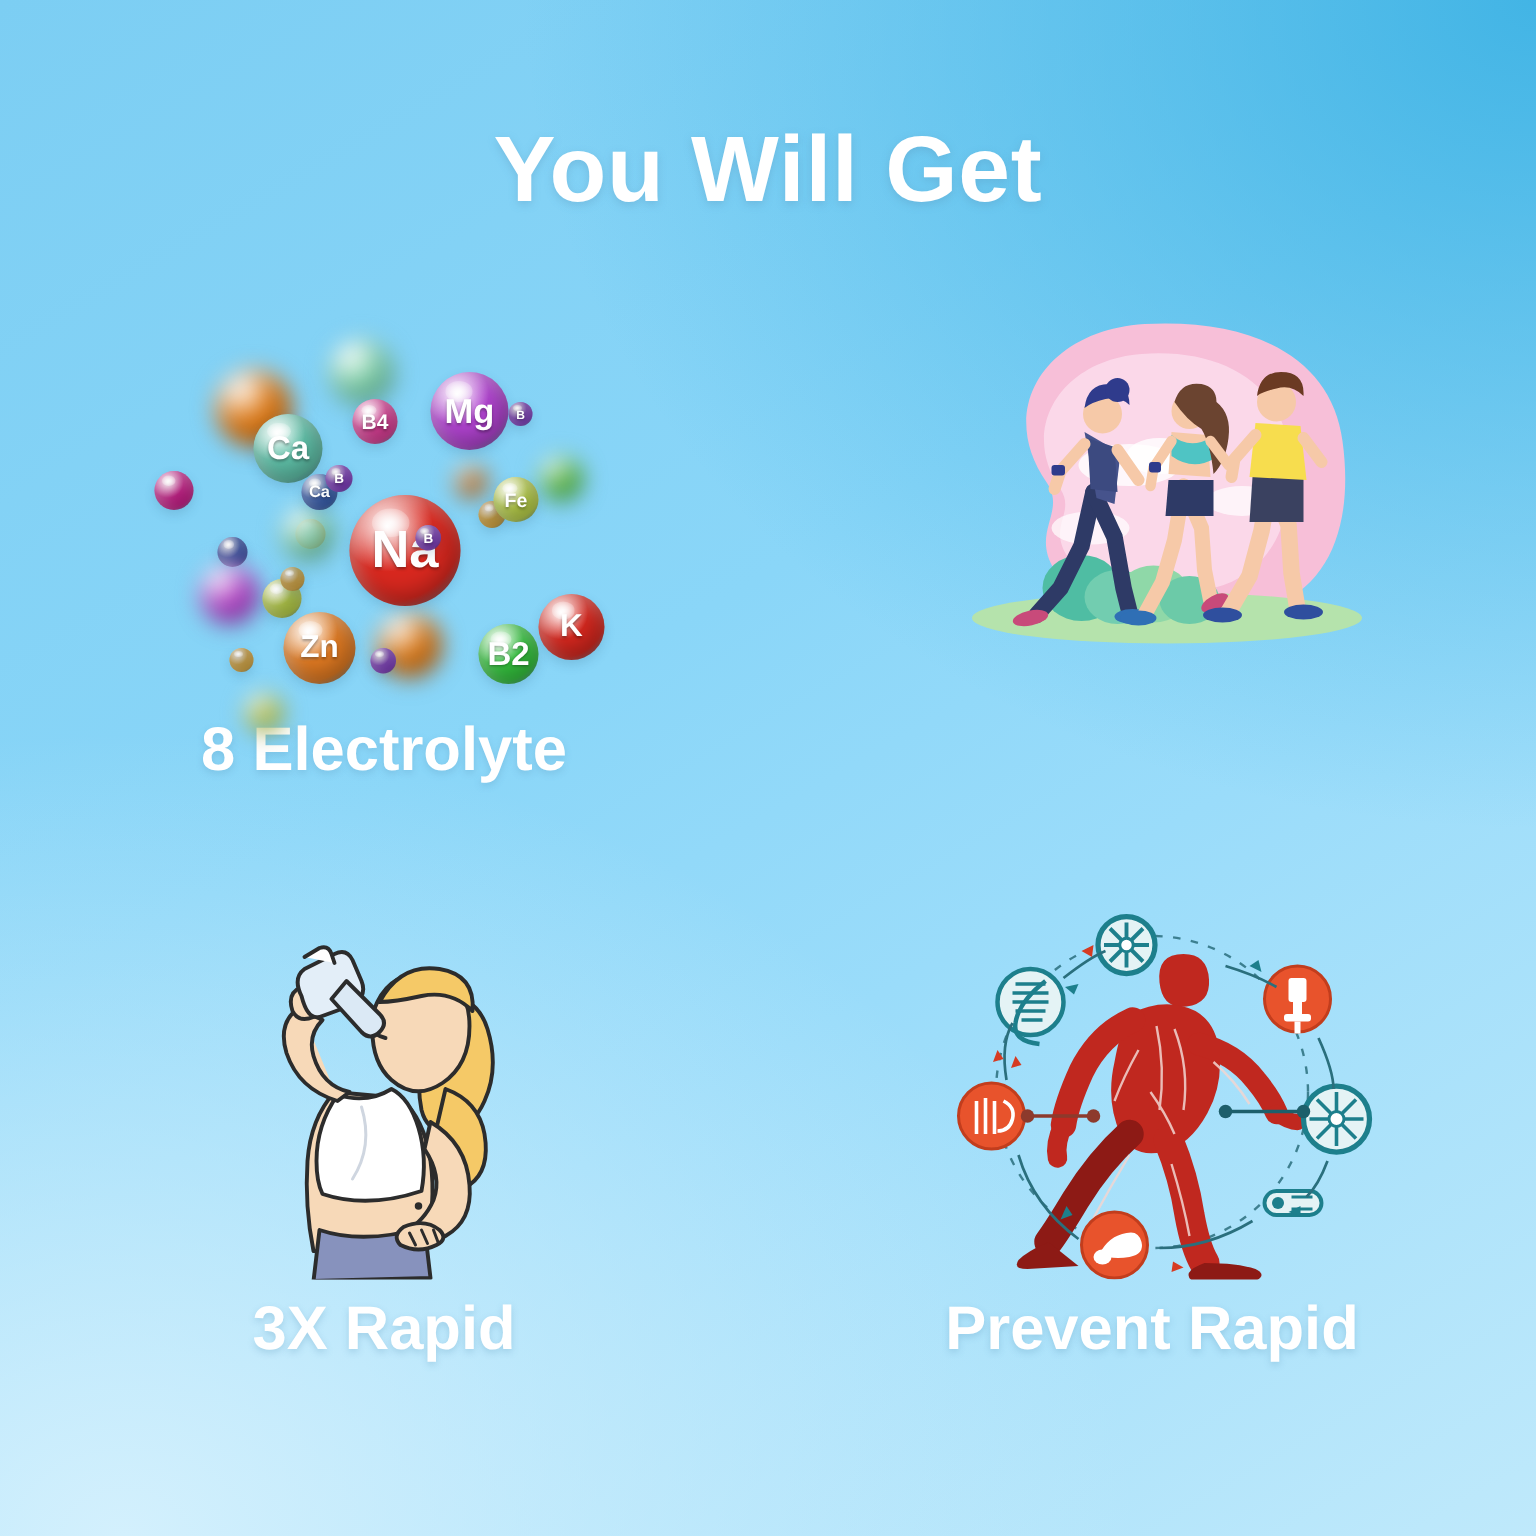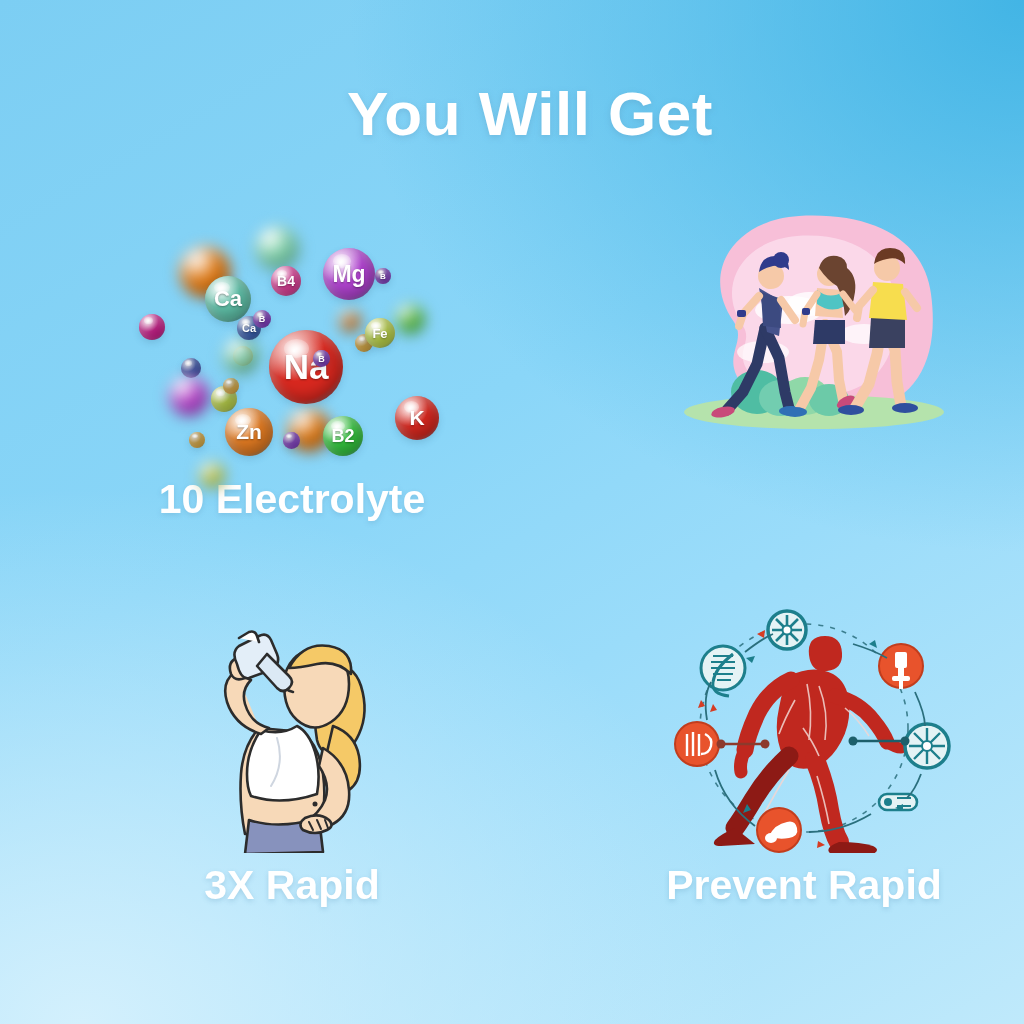--- a/index.html
+++ b/index.html
@@ -5,21 +5,21 @@
   * { margin:0; padding:0; box-sizing:border-box; }
   html,body { width:1024px; height:1024px; overflow:hidden; }
   body {
     font-family:"Liberation Sans", sans-serif;
     background:
       radial-gradient(120% 95% at 8% 100%, rgba(214,241,253,0.95) 0%, rgba(214,241,253,0.0) 55%),
       radial-gradient(110% 90% at 100% 0%, rgba(54,175,226,0.85) 0%, rgba(54,175,226,0.0) 60%),
       linear-gradient(150deg, #7ccef3 0%, #8ad6f8 42%, #9adcfa 62%, #bfe9fb 100%);
     position:relative;
   }
-  .poster { position:absolute; inset:0;margin-left:36px; }
+  .poster { position:absolute; inset:0; }
 
   .title {
     position:absolute; top:78px; left:0; width:100%;
     text-align:center;
     font-size:62px; font-weight:bold; color:#ffffff;
     letter-spacing:0.5px;
     text-shadow:0 2px 6px rgba(90,150,185,0.35);
   }
 
   .grid {
@@ -91,28 +91,28 @@
             <div class="bub blur" style="width: 22px; height: 22px; left: 212px; top: 92px; background: radial-gradient(circle at 34% 28%, rgb(255, 255, 255) 0%, rgb(224, 119, 15) 42%, rgb(224, 119, 15) 70%, rgba(0, 0, 0, 0.35) 100%);"></div>
             <div class="bub blur" style="width: 36px; height: 36px; left: 96px; top: 120px; background: radial-gradient(circle at 34% 28%, rgb(255, 255, 255) 0%, rgb(127, 214, 174) 42%, rgb(127, 214, 174) 70%, rgba(0, 0, 0, 0.35) 100%);"></div>
             <div class="bub" style="width: 46px; height: 46px; left: 78px; top: 58px; background: radial-gradient(circle at 34% 28%, rgb(255, 255, 255) 0%, rgb(95, 192, 168) 42%, rgb(95, 192, 168) 70%, rgba(0, 0, 0, 0.35) 100%); font-size: 22px;">Ca</div>
             <div class="bub" style="width: 52px; height: 52px; left: 196px; top: 30px; background: radial-gradient(circle at 34% 28%, rgb(255, 255, 255) 0%, rgb(176, 67, 207) 42%, rgb(176, 67, 207) 70%, rgba(0, 0, 0, 0.35) 100%); font-size: 23px;">Mg</div>
             <div class="bub" style="width: 30px; height: 30px; left: 144px; top: 48px; background: radial-gradient(circle at 34% 28%, rgb(255, 255, 255) 0%, rgb(224, 64, 154) 42%, rgb(224, 64, 154) 70%, rgba(0, 0, 0, 0.35) 100%); font-size: 14px; text-align: center;">B4</div>
             <div class="bub" style="width: 24px; height: 24px; left: 110px; top: 98px; background: radial-gradient(circle at 34% 28%, rgb(255, 255, 255) 0%, rgb(58, 98, 184) 42%, rgb(58, 98, 184) 70%, rgba(0, 0, 0, 0.35) 100%); font-size: 11px;">Ca</div>
             <div class="bub" style="width: 74px; height: 74px; left: 142px; top: 112px; background: radial-gradient(circle at 34% 28%, rgb(255, 255, 255) 0%, rgb(216, 40, 31) 42%, rgb(216, 40, 31) 70%, rgba(0, 0, 0, 0.35) 100%); font-size: 35px;">Na</div>
             <div class="bub" style="width: 30px; height: 30px; left: 238px; top: 100px; background: radial-gradient(circle at 34% 28%, rgb(255, 255, 255) 0%, rgb(188, 212, 74) 42%, rgb(188, 212, 74) 70%, rgba(0, 0, 0, 0.35) 100%); font-size: 13px;">Fe</div>
             <div class="bub" style="width: 44px; height: 44px; left: 268px; top: 178px; background: radial-gradient(circle at 34% 28%, rgb(255, 255, 255) 0%, rgb(216, 40, 31) 42%, rgb(216, 40, 31) 70%, rgba(0, 0, 0, 0.35) 100%); font-size: 21px;">K</div>
             <div class="bub" style="width: 48px; height: 48px; left: 98px; top: 190px; background: radial-gradient(circle at 34% 28%, rgb(255, 255, 255) 0%, rgb(224, 122, 34) 42%, rgb(224, 122, 34) 70%, rgba(0, 0, 0, 0.35) 100%); font-size: 21px;">Zn</div>
-            <div class="bub" style="width: 40px; height: 40px; left: 196px; top: 198px; background: radial-gradient(circle at 34% 28%, rgb(255, 255, 255) 0%, rgb(53, 196, 63) 42%, rgb(53, 196, 63) 70%, rgba(0, 0, 0, 0.35) 100%); font-size: 18px;">B2</div>
+            <div class="bub" style="width: 40px; height: 40px; left: 228px; top: 198px; background: radial-gradient(circle at 34% 28%, rgb(255, 255, 255) 0%, rgb(53, 196, 63) 42%, rgb(53, 196, 63) 70%, rgba(0, 0, 0, 0.35) 100%); font-size: 22px;">B2</div>
             <div class="bub" style="width: 18px; height: 18px; left: 126px; top: 92px; background: radial-gradient(circle at 34% 28%, rgb(255, 255, 255) 0%, rgb(123, 47, 196) 42%, rgb(123, 47, 196) 70%, rgba(0, 0, 0, 0.35) 100%); font-size: 9px;">B</div>
             <div class="bub" style="width: 17px; height: 17px; left: 186px; top: 132px; background: radial-gradient(circle at 34% 28%, rgb(255, 255, 255) 0%, rgb(123, 47, 196) 42%, rgb(123, 47, 196) 70%, rgba(0, 0, 0, 0.35) 100%); font-size: 9px;">B</div>
             <div class="bub" style="width: 16px; height: 16px; left: 248px; top: 50px; background: radial-gradient(circle at 34% 28%, rgb(255, 255, 255) 0%, rgb(123, 47, 196) 42%, rgb(123, 47, 196) 70%, rgba(0, 0, 0, 0.35) 100%); font-size: 8px;">B</div>
           </div>
       </div>
       <div class="caption">
-        <div>10 Electrolyte</div>
+        <div>8 Electrolyte</div>
       </div>
     </div>
 
     <div class="cell c2">
       <div class="art">
         <svg class="runners-svg" width="330" height="245" viewBox="0 0 330 245">
 
           <path d="M95 120 C60 70 95 18 160 14 C235 10 285 38 292 92 C300 150 282 196 232 206 C175 218 120 210 100 178 C84 152 108 140 95 120 Z" fill="#f7bfd8"></path>
           <path d="M104 124 C76 84 104 38 158 34 C212 30 250 54 256 96 C262 142 246 180 206 190 C162 200 122 192 108 168 C96 148 114 140 104 124 Z" fill="#fbdcec" opacity="0.85"></path>
 

